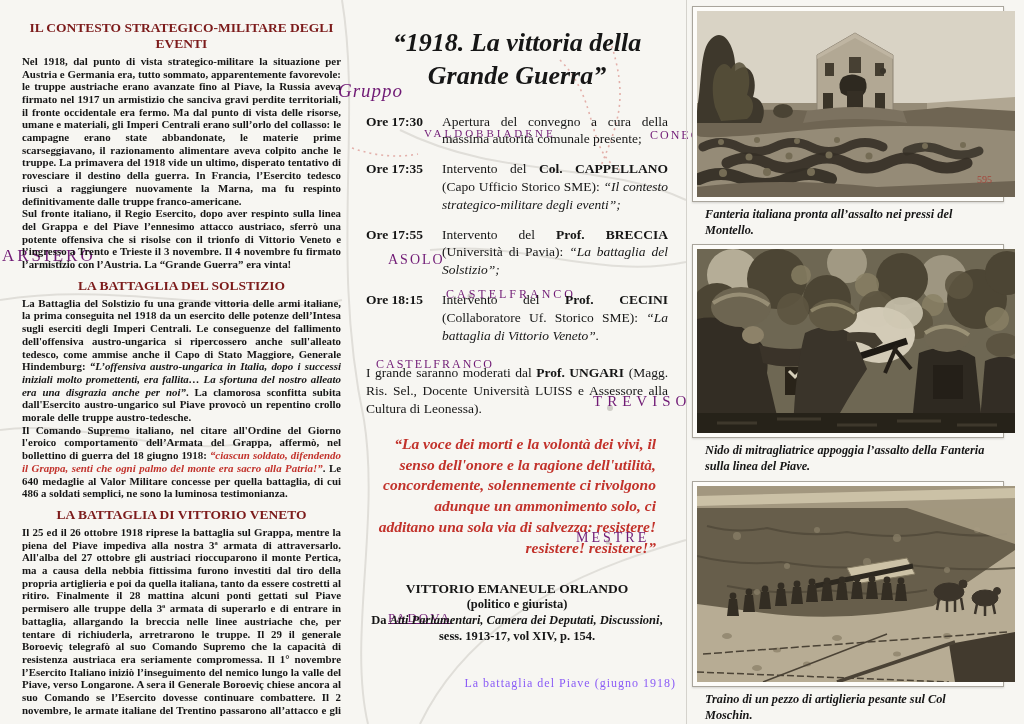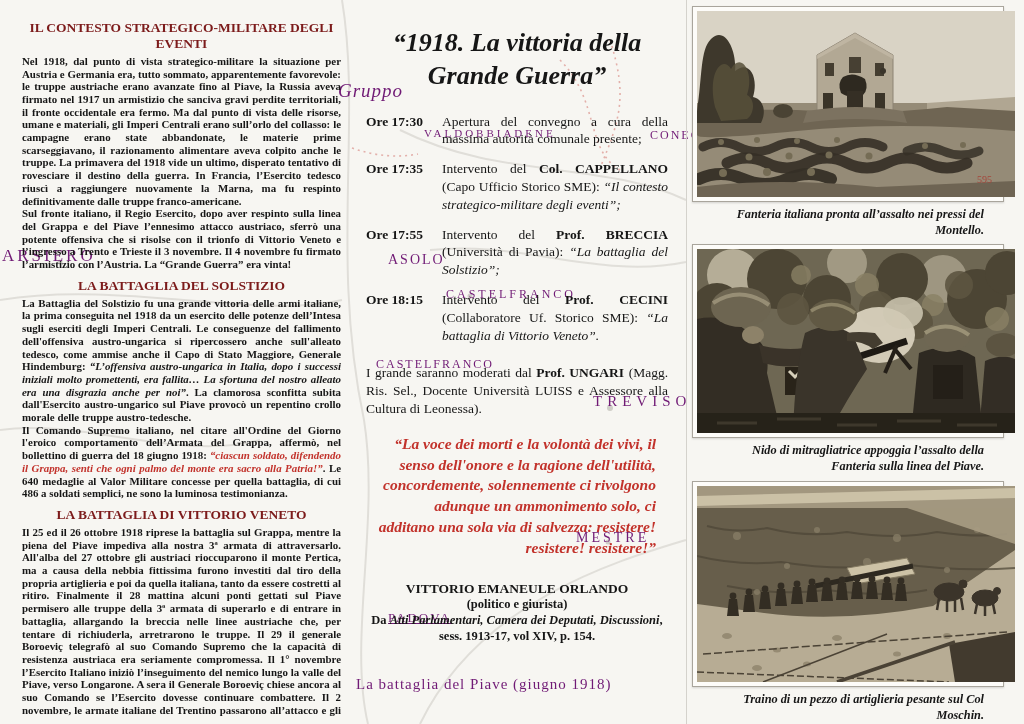--- a/index.html
+++ b/index.html
@@ -1,21 +1,21 @@
 <!DOCTYPE html>
 <html><head>
 <meta charset="utf-8">
 <style>
   html,body{margin:0;padding:0;background:#e8e7e3;}
   .page{position:relative;width:1024px;height:724px;background:#f7f6f2;overflow:hidden;
         font-family:"Liberation Serif","DejaVu Serif",serif;color:#161616;}
   .map-decor{position:absolute;left:0;top:0;z-index:0;}
   .map-label{position:absolute;z-index:0;color:#701a75;white-space:nowrap;}
-  .map-caption{position:absolute;z-index:0;left:356px;top:676px;width:320px;text-align:left;
-        font-size:15px;letter-spacing:1px;color:#701a75;}
+  .map-caption{position:absolute;z-index:0;left:356px;top:676px;width:320px;text-align:right;
+        font-size:12px;letter-spacing:1px;color:#8b5cf6;}
   .fold{position:absolute;left:686px;top:0;width:1px;height:724px;background:#d4d2cc;z-index:1;}
 
   .col-left{position:absolute;left:22px;top:20px;width:319px;bottom:8px;overflow:hidden;z-index:2;}
   .col-left h2{font-size:13.5px;font-weight:bold;color:#7c1b1b;text-align:center;line-height:1.18;margin:7px 0 3px;}
   .col-left h2.first{margin-top:0;}
   .col-left p{margin:0;font-size:10.9px;line-height:1.165;font-weight:bold;text-align:justify;}
   .bi{font-style:italic;}
   .redq{font-style:italic;color:#c2322b;}
 
   .col-mid{position:absolute;left:366px;top:26px;width:302px;z-index:2;}
@@ -27,21 +27,21 @@
   .red-quote{width:278px;margin:16px auto 0;text-align:right;font-size:15.5px;line-height:1.34;
         font-weight:bold;font-style:italic;color:#c2322b;}
   .attrib{margin-top:22px;text-align:center;font-weight:bold;}
   .a-name{font-size:13.5px;}
   .a-role{font-size:12.5px;}
   .a-src{font-size:12.5px;line-height:1.3;}
 
   .col-right{position:absolute;left:692px;top:6px;width:312px;z-index:2;}
   .photo-card{border:1px solid #a9a59c;background:#fdfcf9;padding:4px;box-shadow:0 1px 2px rgba(0,0,0,.15);}
   .photo-card svg{display:block;width:318px;}
-  .caption{text-align:right;font-weight:bold;font-style:italic;font-size:12.3px;line-height:1.28;margin:5px 20px 6px;}
+  .caption{text-align:left;font-weight:bold;font-style:italic;font-size:12.3px;line-height:1.28;margin:5px 13px 6px;}
 </style>
 </head>
 <body>
 
 <div class="page">
 
   <svg class="map-decor" width="1024" height="724">
     <g stroke="#dbd9d3" stroke-width="2" fill="none" opacity=".8">
       <path d="M342,0 C362,120 330,260 364,420 C380,520 348,640 368,724"></path>
       <path d="M0,300 C120,280 260,320 342,300"></path>

